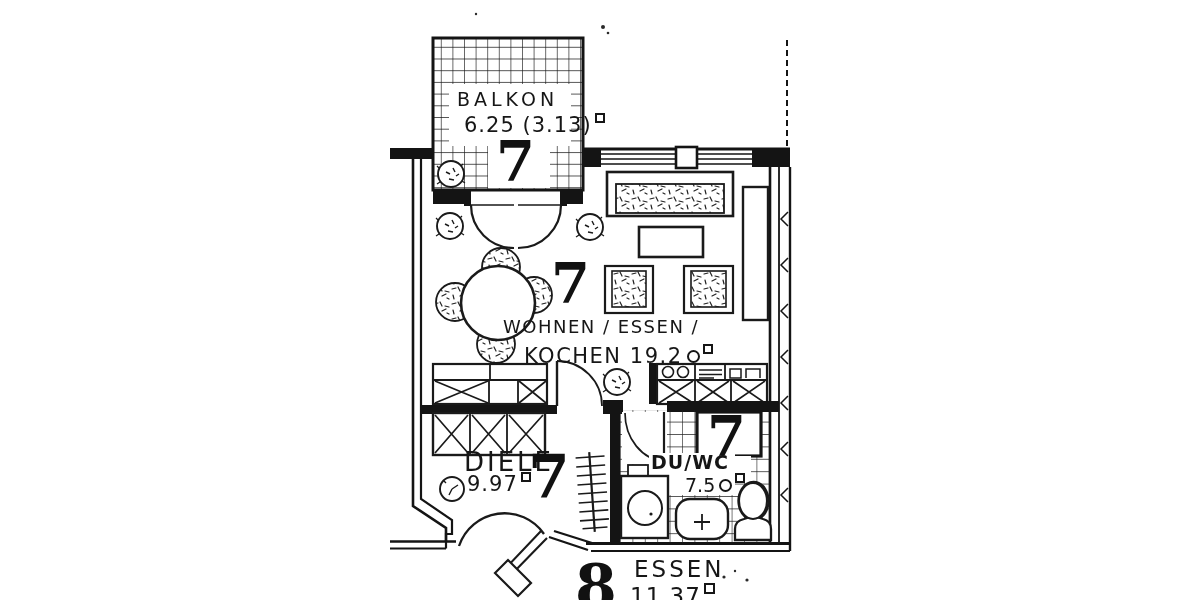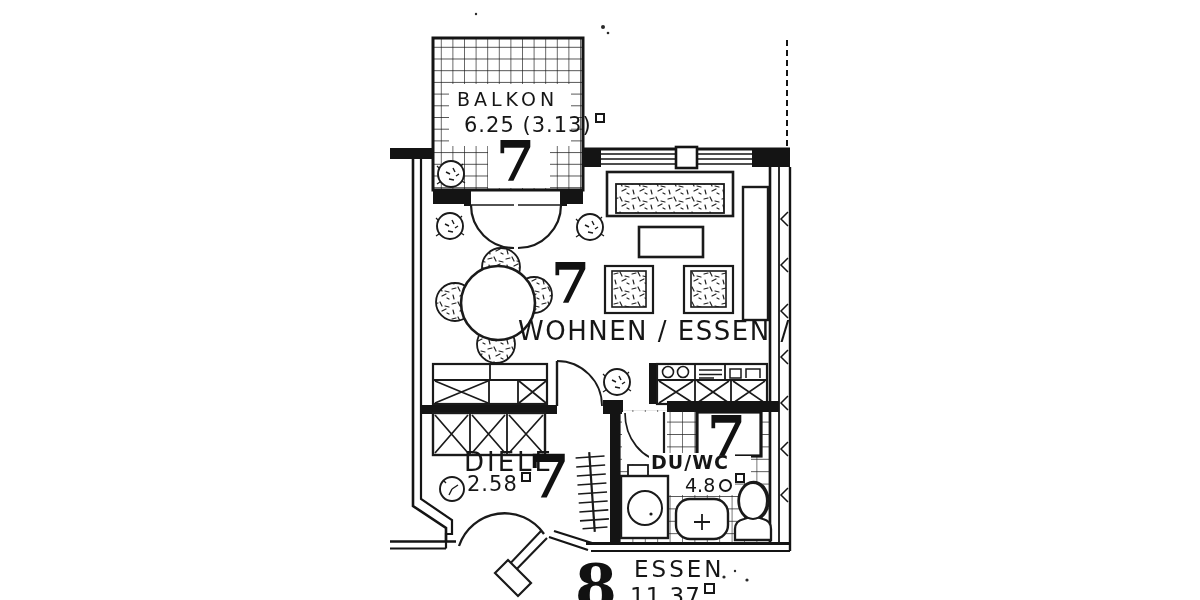--- a/index.html
+++ b/index.html
@@ -19,21 +19,21 @@
     vertical-align:10px;margin-left:3px;
   }
   .sq.small{width:6px;height:6px;vertical-align:9px;}
   .deg{
     display:inline-block;width:9px;height:9px;border:2px solid #161616;
     border-radius:50%;vertical-align:0px;margin-left:4px;
   }
   .balkon-name{left:457px;top:90px;font-size:19px;letter-spacing:4px;}
   .balkon-area{left:464px;top:113px;font-size:21px;letter-spacing:1px;}
   .balkon-num{left:496px;top:133px;font-size:56px;}
-  .wohnen-1{left:518px;top:318px;font-size:26px;letter-spacing:1.5px;}
+  .wohnen-1{left:503px;top:318px;font-size:18px;letter-spacing:1.5px;}
   .wohnen-2{left:524px;top:344px;font-size:21px;letter-spacing:1.5px;}
   .living-num{left:551px;top:255px;font-size:56px;}
   .diele-name{left:464px;top:449px;font-size:26px;letter-spacing:3px;}
   .diele-area{left:467px;top:472px;font-size:21px;letter-spacing:1px;}
   .diele-num{left:528px;top:446px;font-size:60px;}
   .duwc-name{left:651px;top:453px;font-size:19px;letter-spacing:1px;font-weight:bold;}
   .duwc-area{left:685px;top:473px;font-size:19px;}
   .duwc-num{left:707px;top:408px;font-size:56px;}
   .flur-num{left:575px;top:556px;font-size:60px;}
   .flur-name{left:634px;top:558px;font-size:23px;letter-spacing:3px;}
@@ -233,27 +233,28 @@
     <circle cx="747" cy="580" r="1.6"></circle>
     <circle cx="476" cy="14" r="1.2"></circle>
   </g>
 </svg>
 
   <div class="lbl hand balkon-name">BALKON</div>
   <div class="lbl hand balkon-area"><span>6.25 (3.13)</span><span class="sq small"></span></div>
   <div class="num balkon-num">7</div>
 
   <div class="lbl hand wohnen-1">WOHNEN / ESSEN /</div>
+  <div class="lbl hand wohnen-2"><span>KOCHEN</span>&nbsp;<span>19.2</span><span class="deg"></span><span class="sq small"></span></div>
   <div class="num living-num">7</div>
 
   <div class="lbl hand diele-name">DIELE</div>
-  <div class="lbl hand diele-area"><span>2.58</span><span class="sq small"></span></div>
+  <div class="lbl hand diele-area"><span>9.97</span><span class="sq small"></span></div>
   <div class="num diele-num">7</div>
 
   <div class="lbl hand duwc-name">DU/WC</div>
-  <div class="lbl hand duwc-area"><span>4.8</span><span class="deg"></span><span class="sq small"></span></div>
+  <div class="lbl hand duwc-area"><span>7.5</span><span class="deg"></span><span class="sq small"></span></div>
   <div class="num duwc-num">7</div>
 
   <div class="num flur-num">8</div>
   <div class="lbl hand flur-name">ESSEN</div>
   <div class="lbl hand flur-area"><span>11.37</span><span class="sq"></span></div>
 
 </div>
 
 </body></html>

